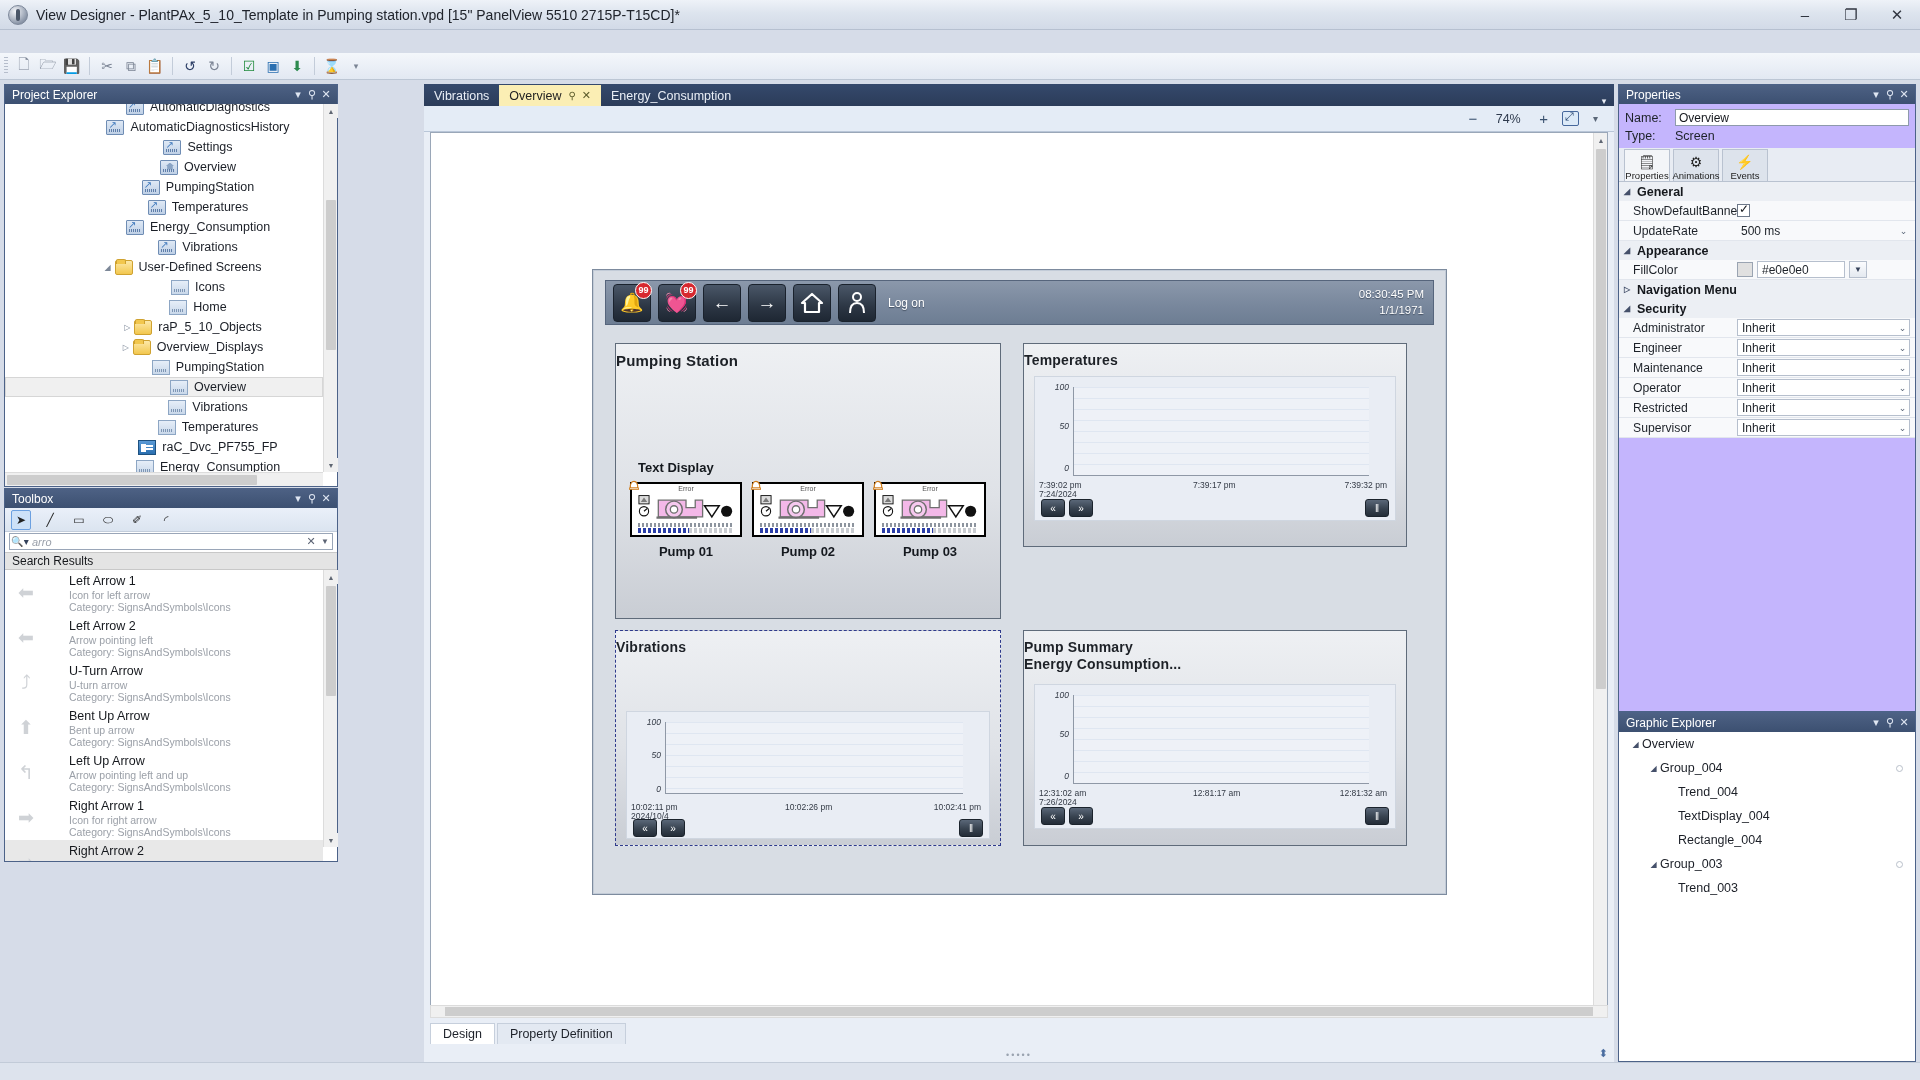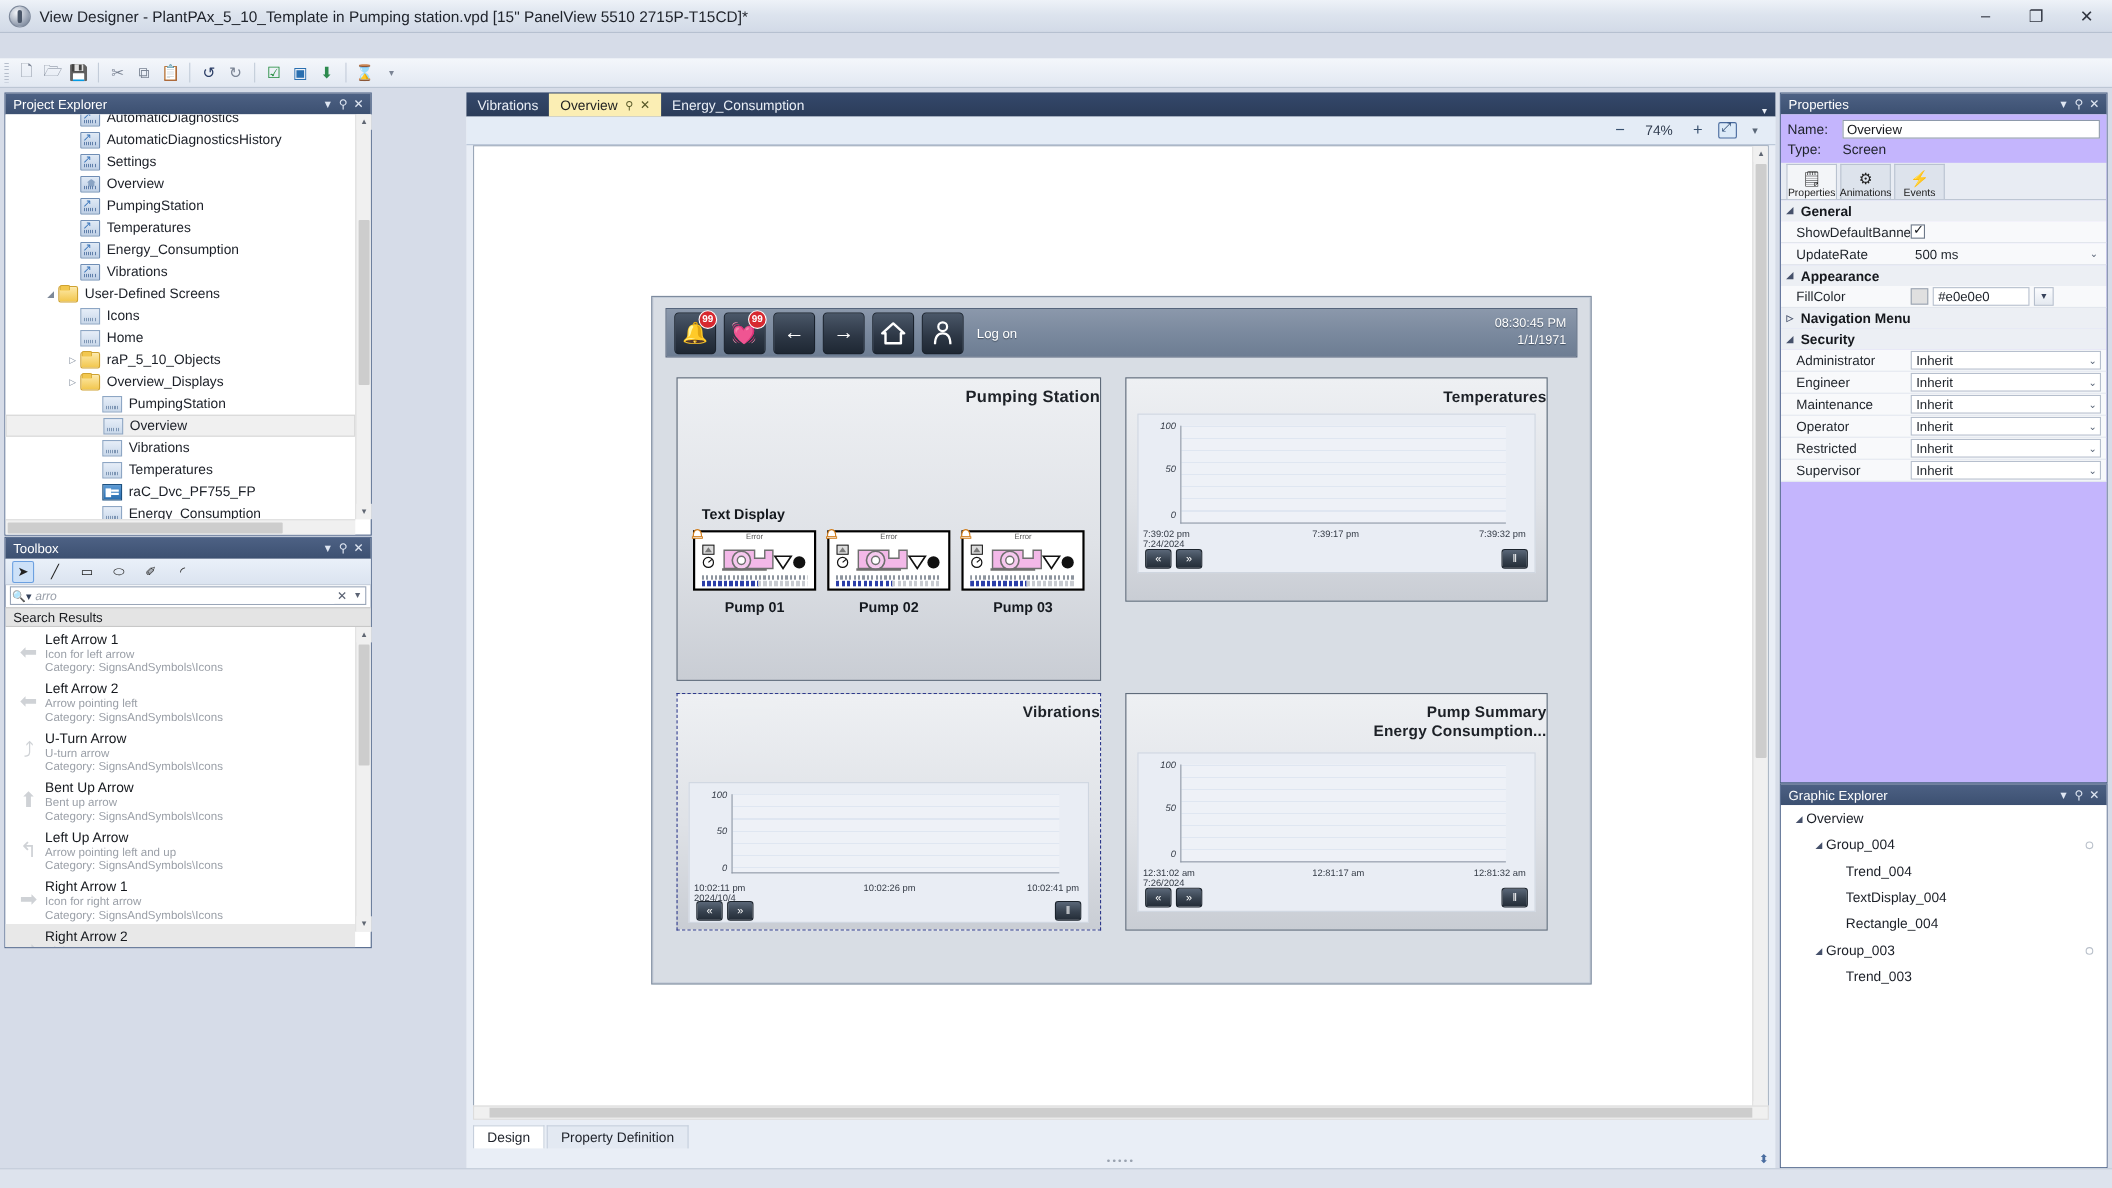--- a/index.html
+++ b/index.html
@@ -71,21 +71,21 @@
     font-size: 12px;
   }
   .panel-head .title { flex: 1; }
   .panel-head .hicon { width: 14px; text-align: center; color: #dfe6f2; font-size: 11px; cursor: pointer; }
 
   
   #project-explorer { left: 4px; top: 84px; width: 334px; height: 403px; }
   .tree { position: absolute; top: 19px; left: 0; right: 14px; bottom: 14px;
           background: #fff; overflow: hidden; }
   .tree-row { height: 20px; display: flex; align-items: center; padding-left: 4px; font-size: 12.5px;
-              color: #1b1f27; white-space: nowrap; }
+              color: #1b1f27; white-space: nowrap; justify-content: center; }
   .tree-row.sel { background: #f0f0f0; border: 1px solid #d6d6d6; }
   .tw { width: 14px; text-align: center; color: #7d8898; font-size: 8px; }
   .ic { width: 18px; height: 15px; margin-right: 6px; position: relative; flex: none; }
   .ic-screen { background: linear-gradient(to bottom,#dfe9f5,#bfd0e6); border:1px solid #6f8db4; border-radius:1px; }
   .ic-screen::after { content:""; position:absolute; left:2px; right:2px; bottom:2px; height:3px;
                       background: repeating-linear-gradient(to right,#5f7ea9 0 1px,transparent 1px 2px); }
   .ic-screen.home::before { content:""; position:absolute; left:5px; top:2px; width:8px;height:7px;
                       background:#8aa4c4; clip-path: polygon(50% 0,100% 50%,85% 50%,85% 100%,15% 100%,15% 50%,0 50%); }
   .ic-screen.arrow::before { content:"↗"; position:absolute; left:1px; top:-2px; font-size:10px; color:#3d77bb; }
   .ic-folder { background: linear-gradient(to bottom,#fde9a9,#f2c74e); border:1px solid #cfa230; border-radius:2px; }
@@ -135,21 +135,21 @@
     background:#e4e4e4; border-top:1px solid #c8c8c8; border-bottom:1px solid #c8c8c8;
     display:flex; align-items:center; padding-left:7px; font-weight:normal; font-size:12px; color:#17191d;
   }
   .results {
     position:absolute; top:81px; left:0; right:14px; bottom:0; overflow:hidden; background:#fff;
   }
   .res-row { display:flex; padding:4px 0 4px 6px; height:45px; }
   .res-row.hl { background:#e8e8e8; }
   .res-ic { width:30px; flex:none; display:flex; align-items:center; justify-content:center;
             color:#cfd2d6; font-size:19px; }
-  .res-txt { flex:1; line-height:1.18; }
+  .res-txt { flex:1; line-height:1.18;margin-left:28px; }
   .res-title { font-size:12.5px; color:#15181d; }
   .res-sub { font-size:10.5px; color:#9ba0a8; }
 
   
   #docarea { position:absolute; left:424px; top:84px; width:1190px; height:978px; background:#e9eef6; }
   .tabstrip { position:absolute; top:0; left:0; right:0; height:22px;
               background: linear-gradient(to bottom,#35496c,#2b3c59); display:flex; align-items:flex-end; }
   .tab { height:21px; padding:0 10px; display:flex; align-items:center; font-size:12.5px;
          color:#e9eef6; cursor:pointer; }
   .tab.active { background:#fbeeb4; color:#232323; }
@@ -184,21 +184,21 @@
   .badge { position:absolute; right:-2px; top:-3px; width:17px; height:17px; border-radius:50%;
            background:#d7282f; color:#fff; font-size:9px; font-weight:bold;
            display:flex; align-items:center; justify-content:center; border:1px solid #fff; }
   .logon { color:#fff; font-size:12px; margin-left:5px; text-shadow: 0 1px 1px #404d5e; }
   .clock { margin-left:auto; margin-right:9px; text-align:right; color:#fff; font-size:11.5px; line-height:1.35;
            text-shadow: 0 1px 1px #404d5e; }
 
   .tile { position:absolute; border:1px solid #5f6b7a;
           background: linear-gradient(to bottom,#eef0f3 0%,#dfe2e7 55%,#c9cdd4 100%); }
   .tile.dashed { border:1px dashed #2e3a8c; }
-  .tile-title { text-align:right; font-weight:bold; color:#1d2127; font-size:15px; padding-top:8px;
+  .tile-title { text-align:left; font-weight:bold; color:#1d2127; font-size:15px; padding-top:8px;
                 letter-spacing:.2px; }
   .tile-title.sm { font-size:14px; }
 
   
   .td-label { position:absolute; left:22px; top:116px; font-weight:bold; font-size:13px; color:#14181d; }
   .pumps { position:absolute; left:14px; top:138px; right:14px; display:flex; gap:10px; }
   .pump { flex:1; }
   .pump-box { height:55px; border:2px solid #000; background:#fff; position:relative; }
   .pump-err { position:absolute; top:1px; left:0; right:0; text-align:center; font-size:7px; color:#555; }
   .pump-bell { position:absolute; left:-5px; top:-6px; width:14px; height:14px; }

